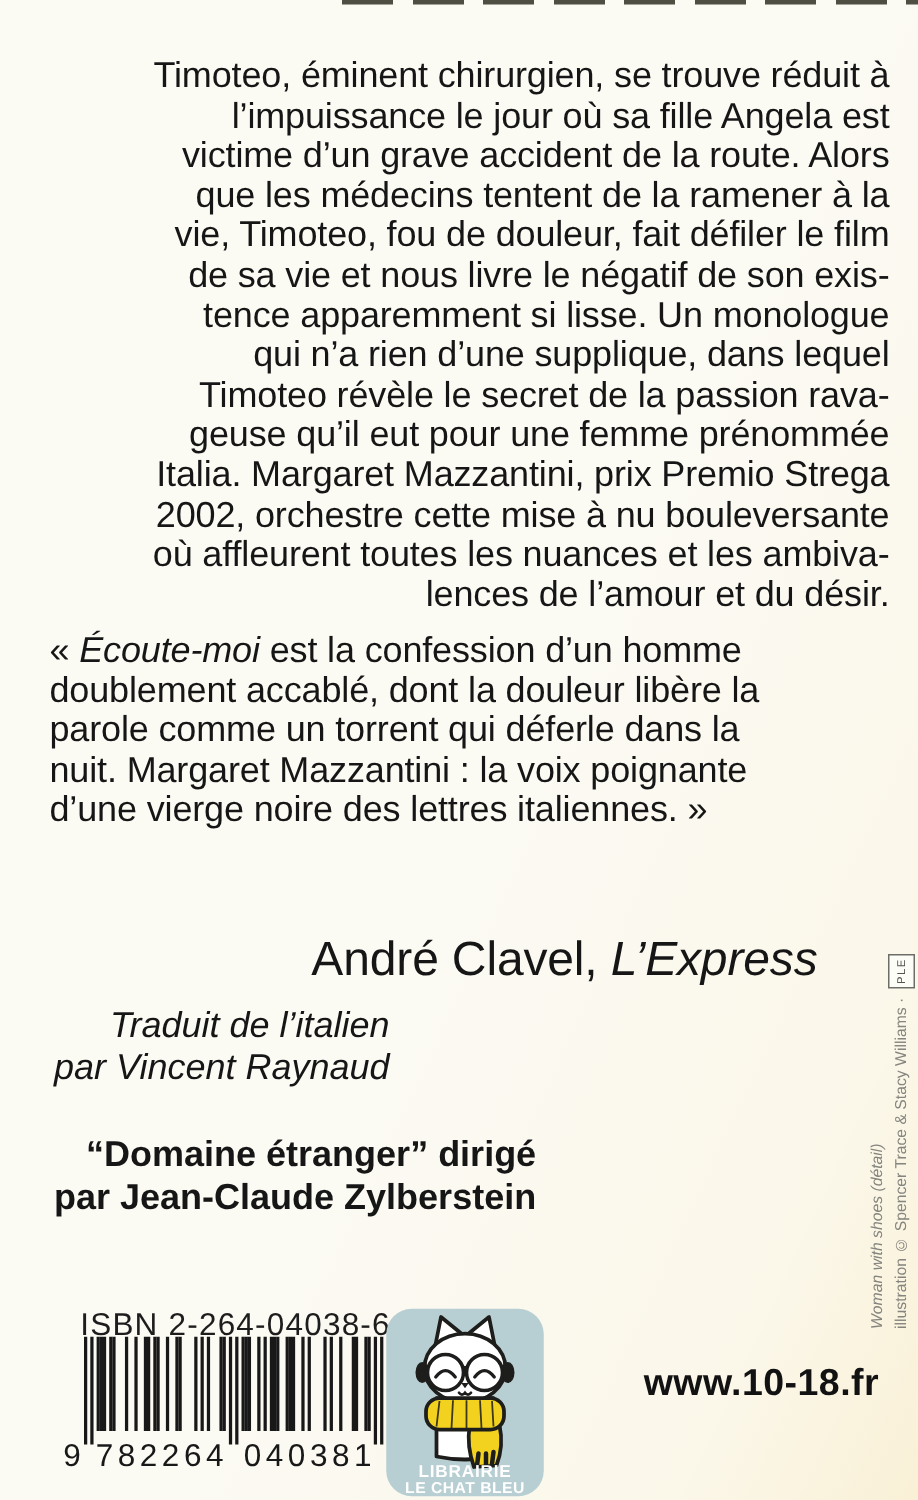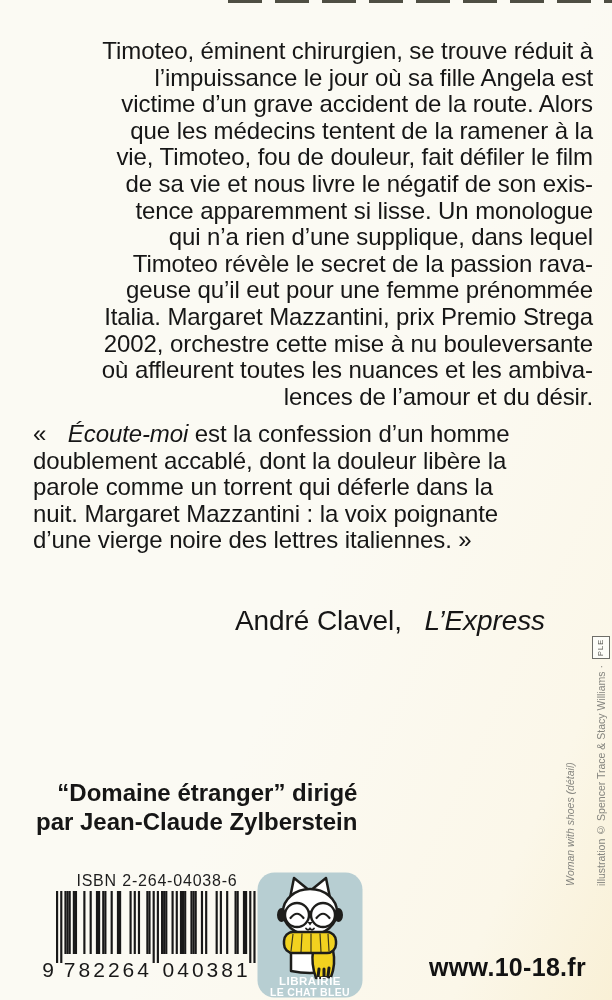--- a/index.html
+++ b/index.html
@@ -22,56 +22,56 @@
   .textblock{white-space:pre-line;text-align:right;}
   .synopsis{
     position:absolute;top:38px;left:33px;width:560px;
     font-size:24px;line-height:26.6px;letter-spacing:-0.1px;
   }
   .quote{
     position:absolute;top:421px;left:33px;width:560px;
     font-size:24px;line-height:26.6px;letter-spacing:-0.1px;
     white-space:pre-line;
   }
-  .italic{font-style:italic;margin-left:15px;}
+  .italic{font-style:italic;}
   .attribution{
-    position:absolute;top:605px;right:67px;
-    font-size:28px;letter-spacing:-0.1px;
+    position:absolute;top:621px;right:67px;
+    font-size:32px;letter-spacing:-0.1px;
   }
   .translator{
     position:absolute;top:670px;left:36px;
     font-size:24px;line-height:28px;font-style:italic;
   }
   .series{
-    position:absolute;top:779px;left:36px;
+    position:absolute;top:756px;left:36px;
     font-size:24px;line-height:28.5px;font-weight:bold;
   }
   .credit{
     position:absolute;top:556px;right:2px;height:330px;width:32px;
     display:flex;align-items:flex-start;justify-content:flex-end;
   }
   .credit-inner{
     writing-mode:vertical-rl;transform:rotate(180deg);
     font-size:10.5px;line-height:14px;color:#85857f;height:330px;
   }
   .agency-box{
     display:inline-block;border:1px solid #6e6e68;background:#fdfdf8;
     font-size:7.5px;letter-spacing:1px;padding:2px 1px;margin:3px 0 0 0;
     color:#55554f;font-style:normal;
   }
   .isbn-label{
     position:absolute;top:872px;left:47px;width:220px;text-align:center;
-    font-size:16px;letter-spacing:0.8px;color:#1d1d1d;
+    font-size:21px;letter-spacing:0.8px;color:#1d1d1d;
   }
   .barcode{position:absolute;top:891px;left:42px;}
   .stamp{
     position:absolute;top:872px;left:257px;width:95px;height:126px;
   }
   .website{
-    position:absolute;top:953px;right:26px;
+    position:absolute;top:908px;right:26px;
     font-size:25px;font-weight:bold;letter-spacing:0.3px;color:#121212;margin-left:33px;
   }
 </style>
 </head>
 <body>
 
 <div class="page">
 
   <div class="top-edge"></div>
 
@@ -91,20 +91,22 @@
 lences de l’amour et du désir.</div>
 
   <div class="quote"><span>« </span><span class="italic">Écoute-moi</span><span> est la confession d’un homme
 doublement accablé, dont la douleur libère la
 parole comme un torrent qui déferle dans la
 nuit. Margaret Mazzantini : la voix poignante
 d’une vierge noire des lettres italiennes. »</span></div>
 
   <div class="attribution"><span>André Clavel, </span><span class="italic">L’Express</span></div>
 
+  <div class="translator textblock">Traduit de l’italien
+par Vincent Raynaud</div>
 
   <div class="series textblock">“Domaine étranger” dirigé
 par Jean-Claude Zylberstein</div>
 
   <div class="credit">
     <div class="credit-inner">
       <div class="italic">Woman with shoes (détail)</div>
       <div><span>illustration © Spencer Trace &amp; Stacy Williams · </span><span class="agency-box">PLE</span></div>
     </div>
   </div>

